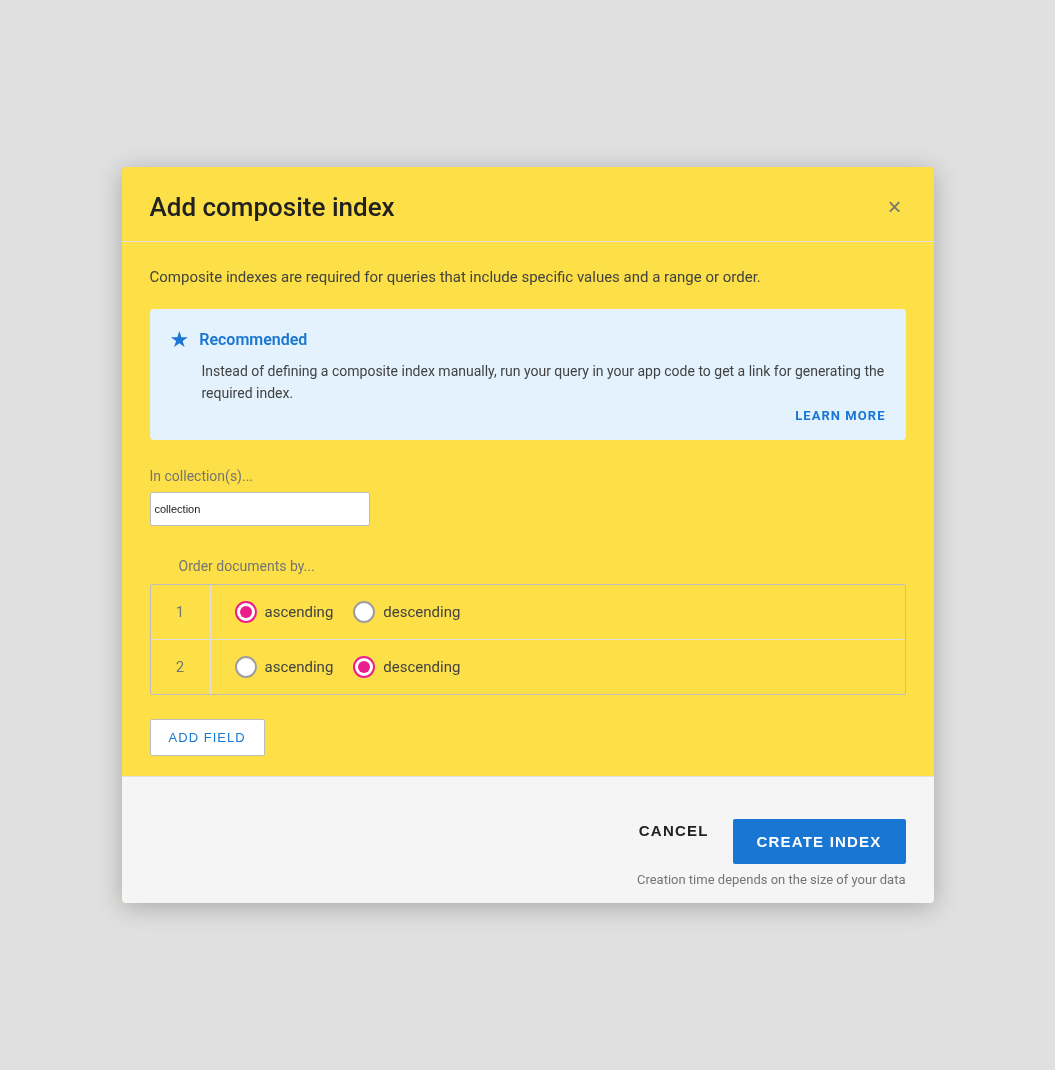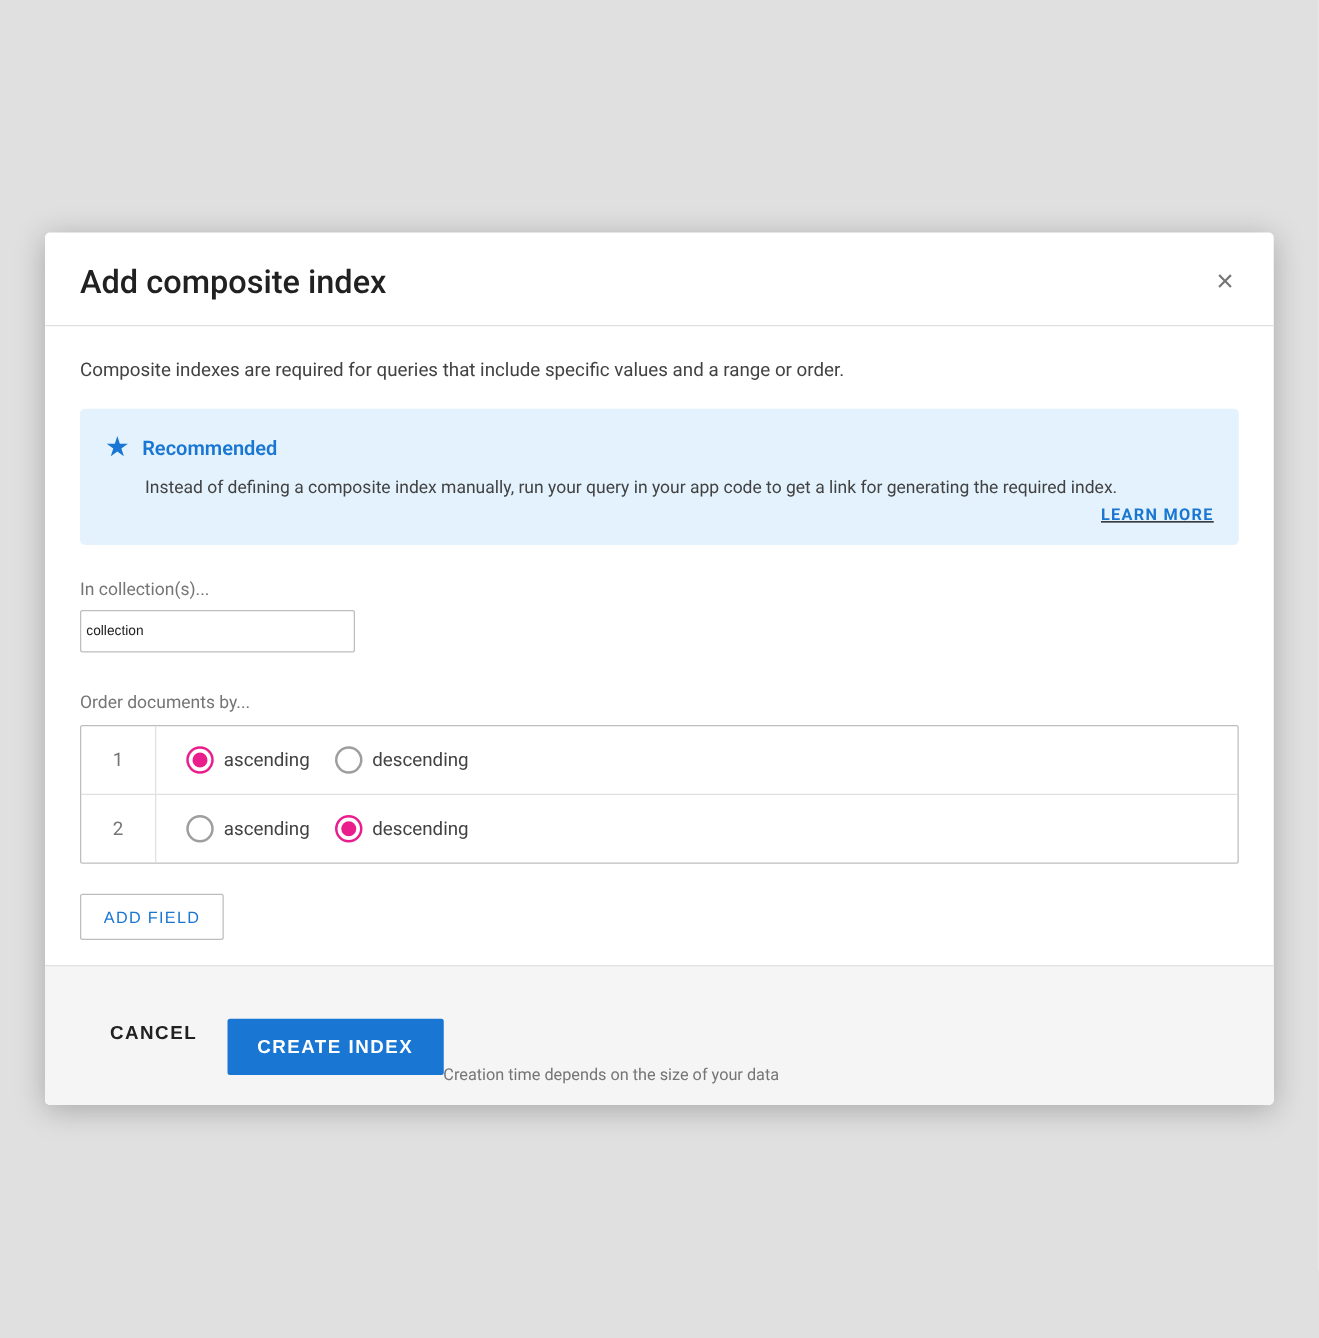--- a/index.html
+++ b/index.html
@@ -5,22 +5,22 @@
     * { box-sizing: border-box; margin: 0; padding: 0; }
     body {
       background: #e0e0e0;
       display: flex;
       align-items: center;
       justify-content: center;
       min-height: 1070px;
       font-family: 'Roboto', Arial, sans-serif;
     }
     .dialog {
-      background: #ffffff;
-      width: 983px;
+      background: #fde047;
+      width: 812px;
       border-radius: 4px;
       box-shadow: 0 4px 24px rgba(0,0,0,0.25);
       overflow: hidden;
       display: flex;
       flex-direction: column;
     }
     .dialog-header {
       display: flex;
       align-items: center;
       justify-content: space-between;
@@ -74,21 +74,20 @@
       color: #1976d2;
     }
     .rec-body {
       font-size: 14px;
       color: #424242;
       line-height: 1.6;
       margin-left: 32px;
     }
     .learn-more {
       text-align: right;
-      text-decoration: underline;
     }
     .learn-more-link {
       font-size: 13px;
       font-weight: 700;
       color: #1976d2;
       text-transform: uppercase;
       letter-spacing: 0.08em;
       text-decoration: none;
       cursor: pointer;
     }
@@ -107,20 +106,21 @@
       outline: none;
       margin-bottom: 28px;
     }
     .order-section {
       margin-top: 4px;
     }
     .order-label {
       font-size: 14px;
       color: #757575;
       margin-bottom: 10px;
+      margin-left: 29px;
     }
     .fields-table {
       border: 1px solid #bdbdbd;
       border-radius: 2px;
       width: 100%;
       border-collapse: collapse;
       margin-bottom: 20px;
     }
     .field-row {
       display: flex;
@@ -197,20 +197,21 @@
       letter-spacing: 0.08em;
       text-transform: uppercase;
       cursor: pointer;
       margin-top: 4px;
     }
     .dialog-footer {
       background: #f5f5f5;
       border-top: 1px solid #e0e0e0;
       padding: 20px 28px 16px 28px;
       display: flex;
+      flex-direction: column;
       align-items: flex-end;
     }
     .footer-buttons {
       display: flex;
       align-items: center;
       gap: 0;
       margin-bottom: 8px;
     }
     .cancel-btn {
       background: none;

